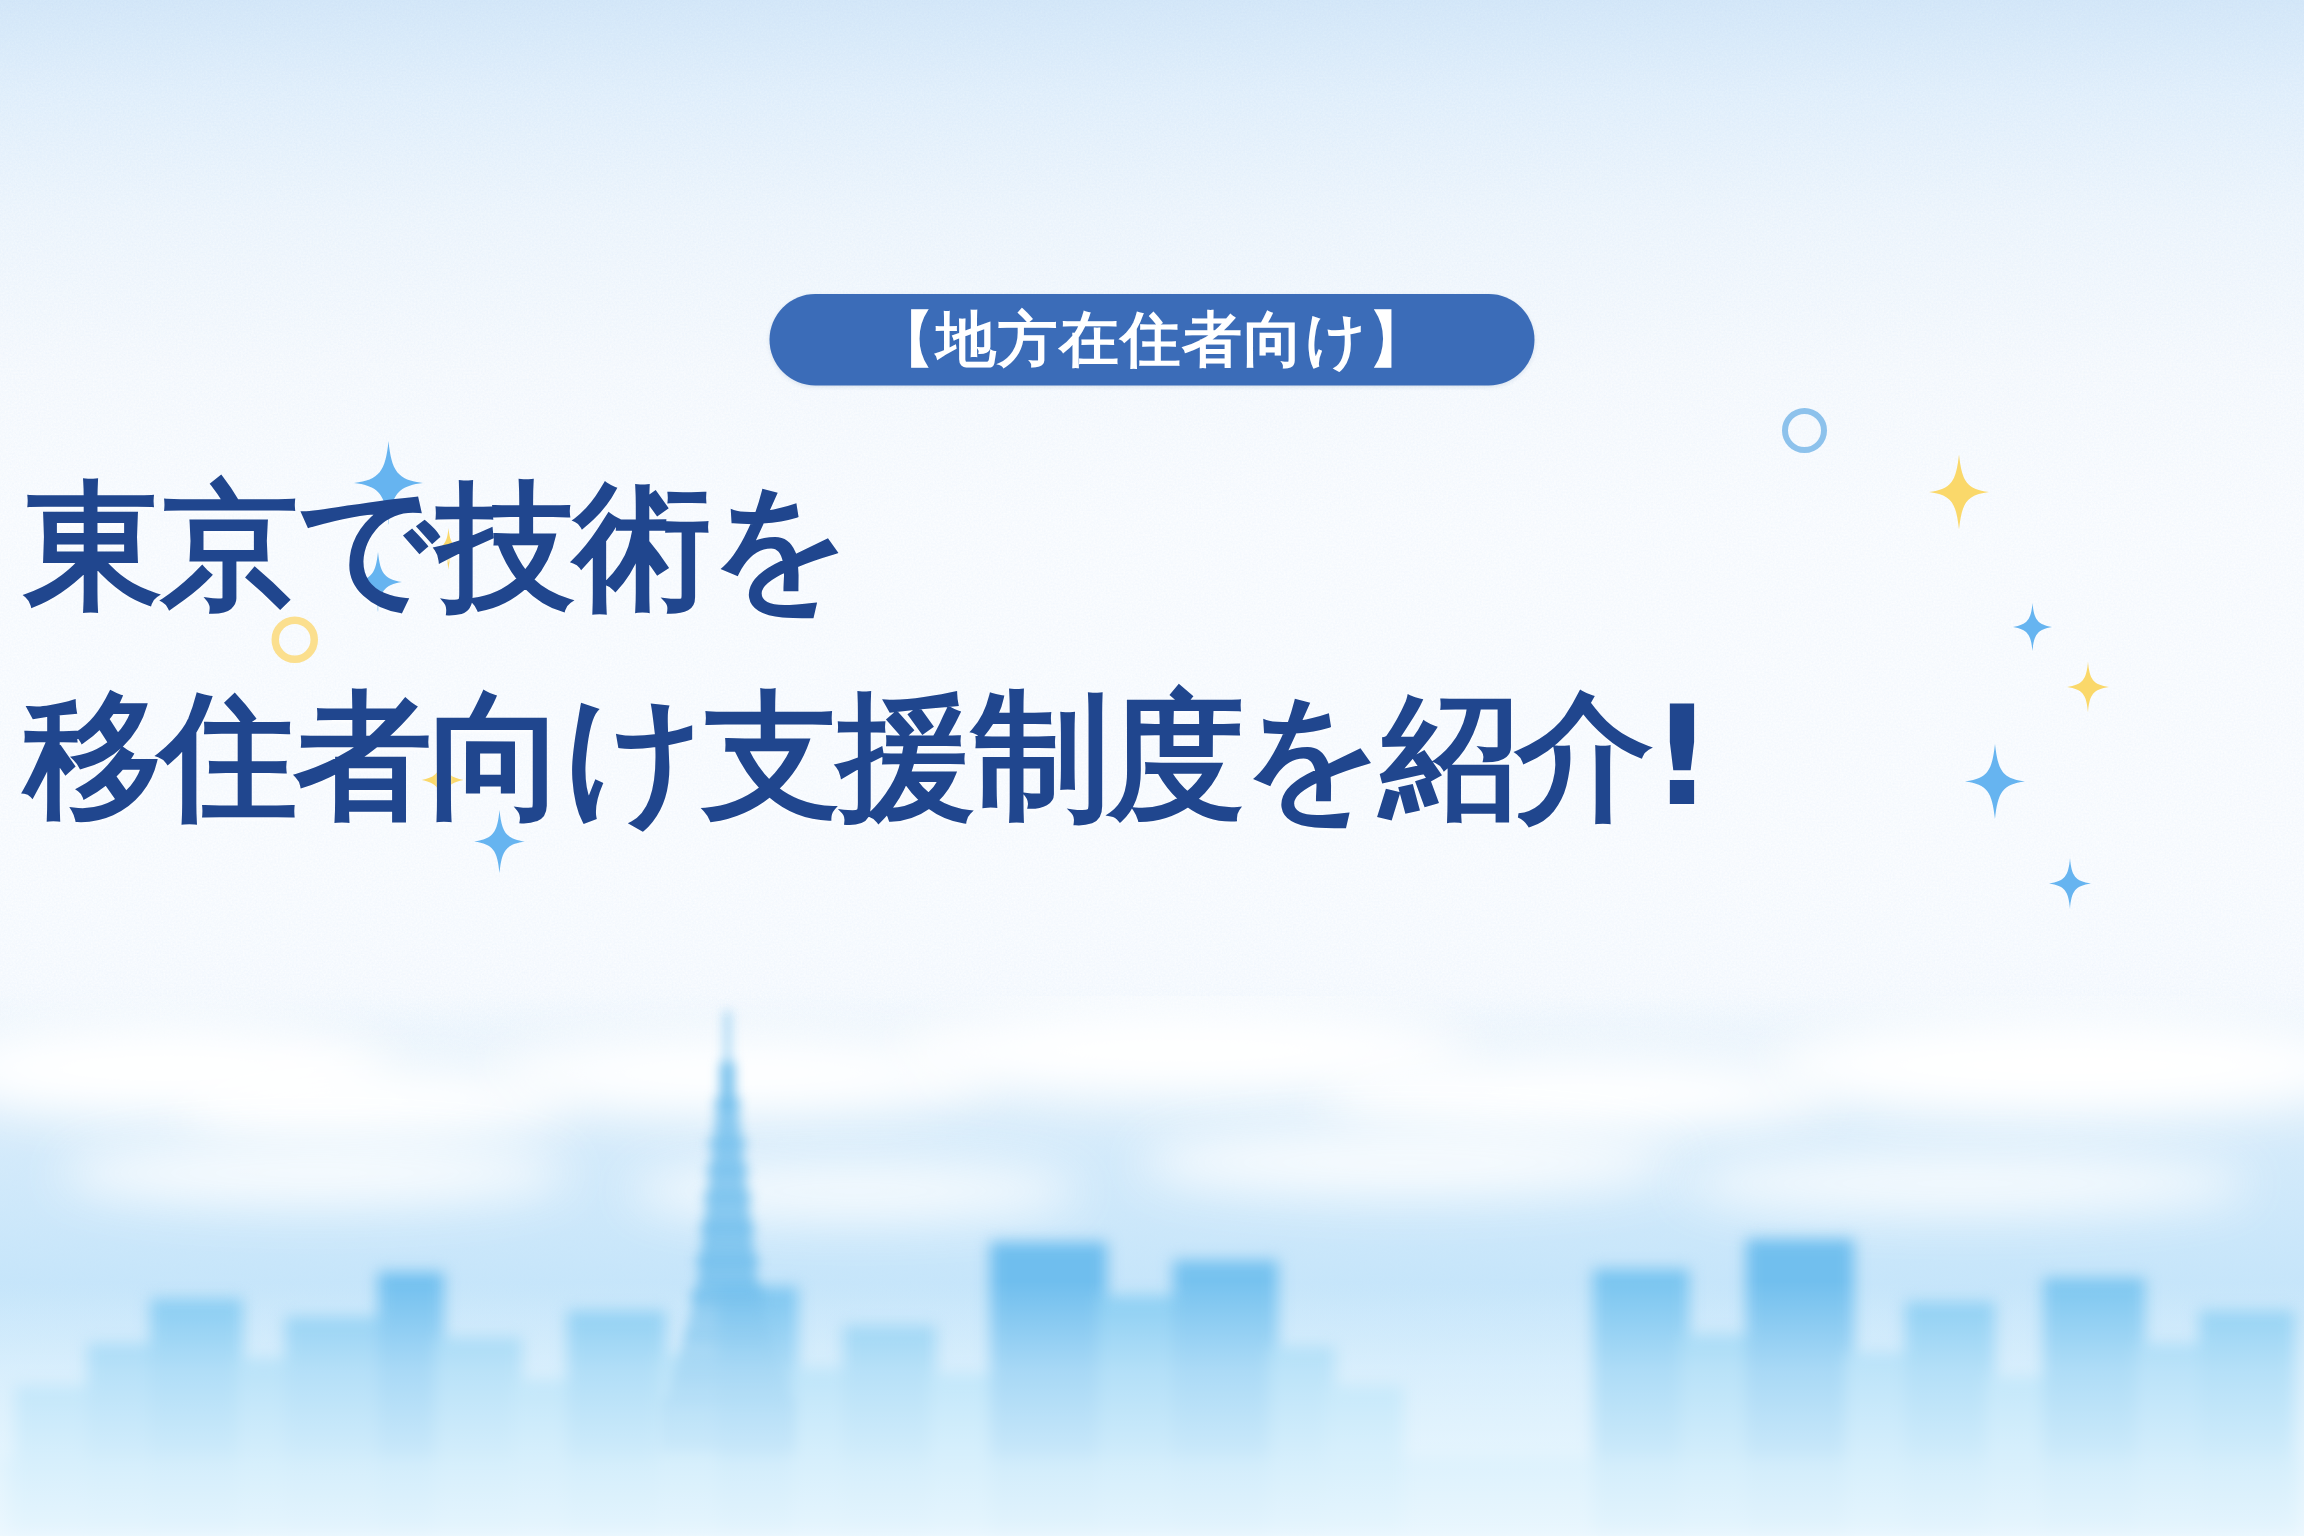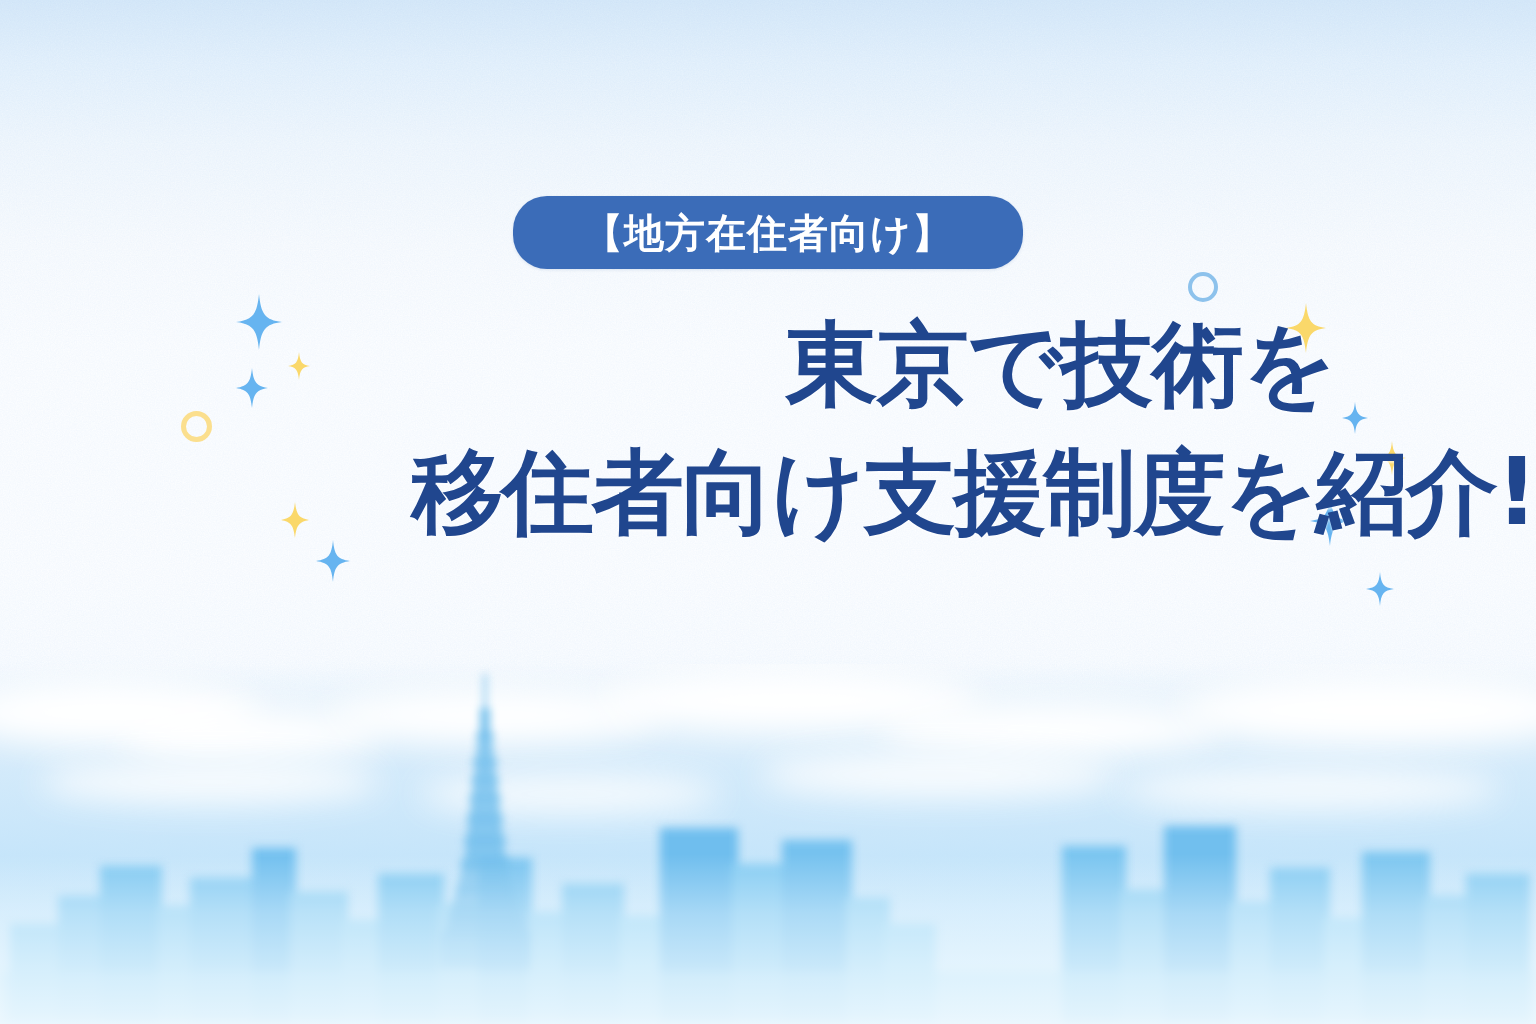--- a/index.html
+++ b/index.html
@@ -92,43 +92,43 @@
   .ring {
     position:absolute;
     border-radius:50%;
     background:transparent;
   }
 
   
   .badge {
     position:absolute;
     left:513px; top:196px;
-    width:510px; height:73px;
+    width:510px; height:61px;
     background:#3b6cb8;
     border-radius:34px;
     display:flex;
     align-items:center;
     justify-content:center;
     box-shadow:0 1px 3px rgba(50,90,150,.14);
   }
   .badge-text {
     color:#ffffff;
     font-size:40px;
     font-weight:700;
     letter-spacing:1px;
     line-height:1;
     white-space:nowrap;
     font-family:"DejaVu Sans", sans-serif;
   }
 
   
   .headline {
     position:absolute;
-    left:0; right:0; top:318px;
-    text-align:right;
+    left:16px; right:0; top:318px;
+    text-align:left;
   }
   .hl-line {
     color:#20468e;
     font-weight:700;
     line-height:1.02;
     white-space:nowrap;
     font-family:"DejaVu Sans", sans-serif;
     letter-spacing:-1px;
   }
   .hl-1 {
@@ -137,21 +137,21 @@
     text-shadow:0 2px 1px rgba(255,255,255,.55);
   }
   .hl-2 {
     font-size:96px;
     padding-left:190px;
     margin-top:28px;
     text-shadow:0 2px 1px rgba(255,255,255,.55);
   }
   .hl-3 {
     font-size:92px;
-    margin-top:34px;
+    margin-top:46px;
     letter-spacing:-2px;
     text-shadow:0 2px 2px rgba(255,255,255,.6);
   }
 </style>
 </head>
 <body>
 
 <div id="banner">
 
   <div class="sky"></div>

